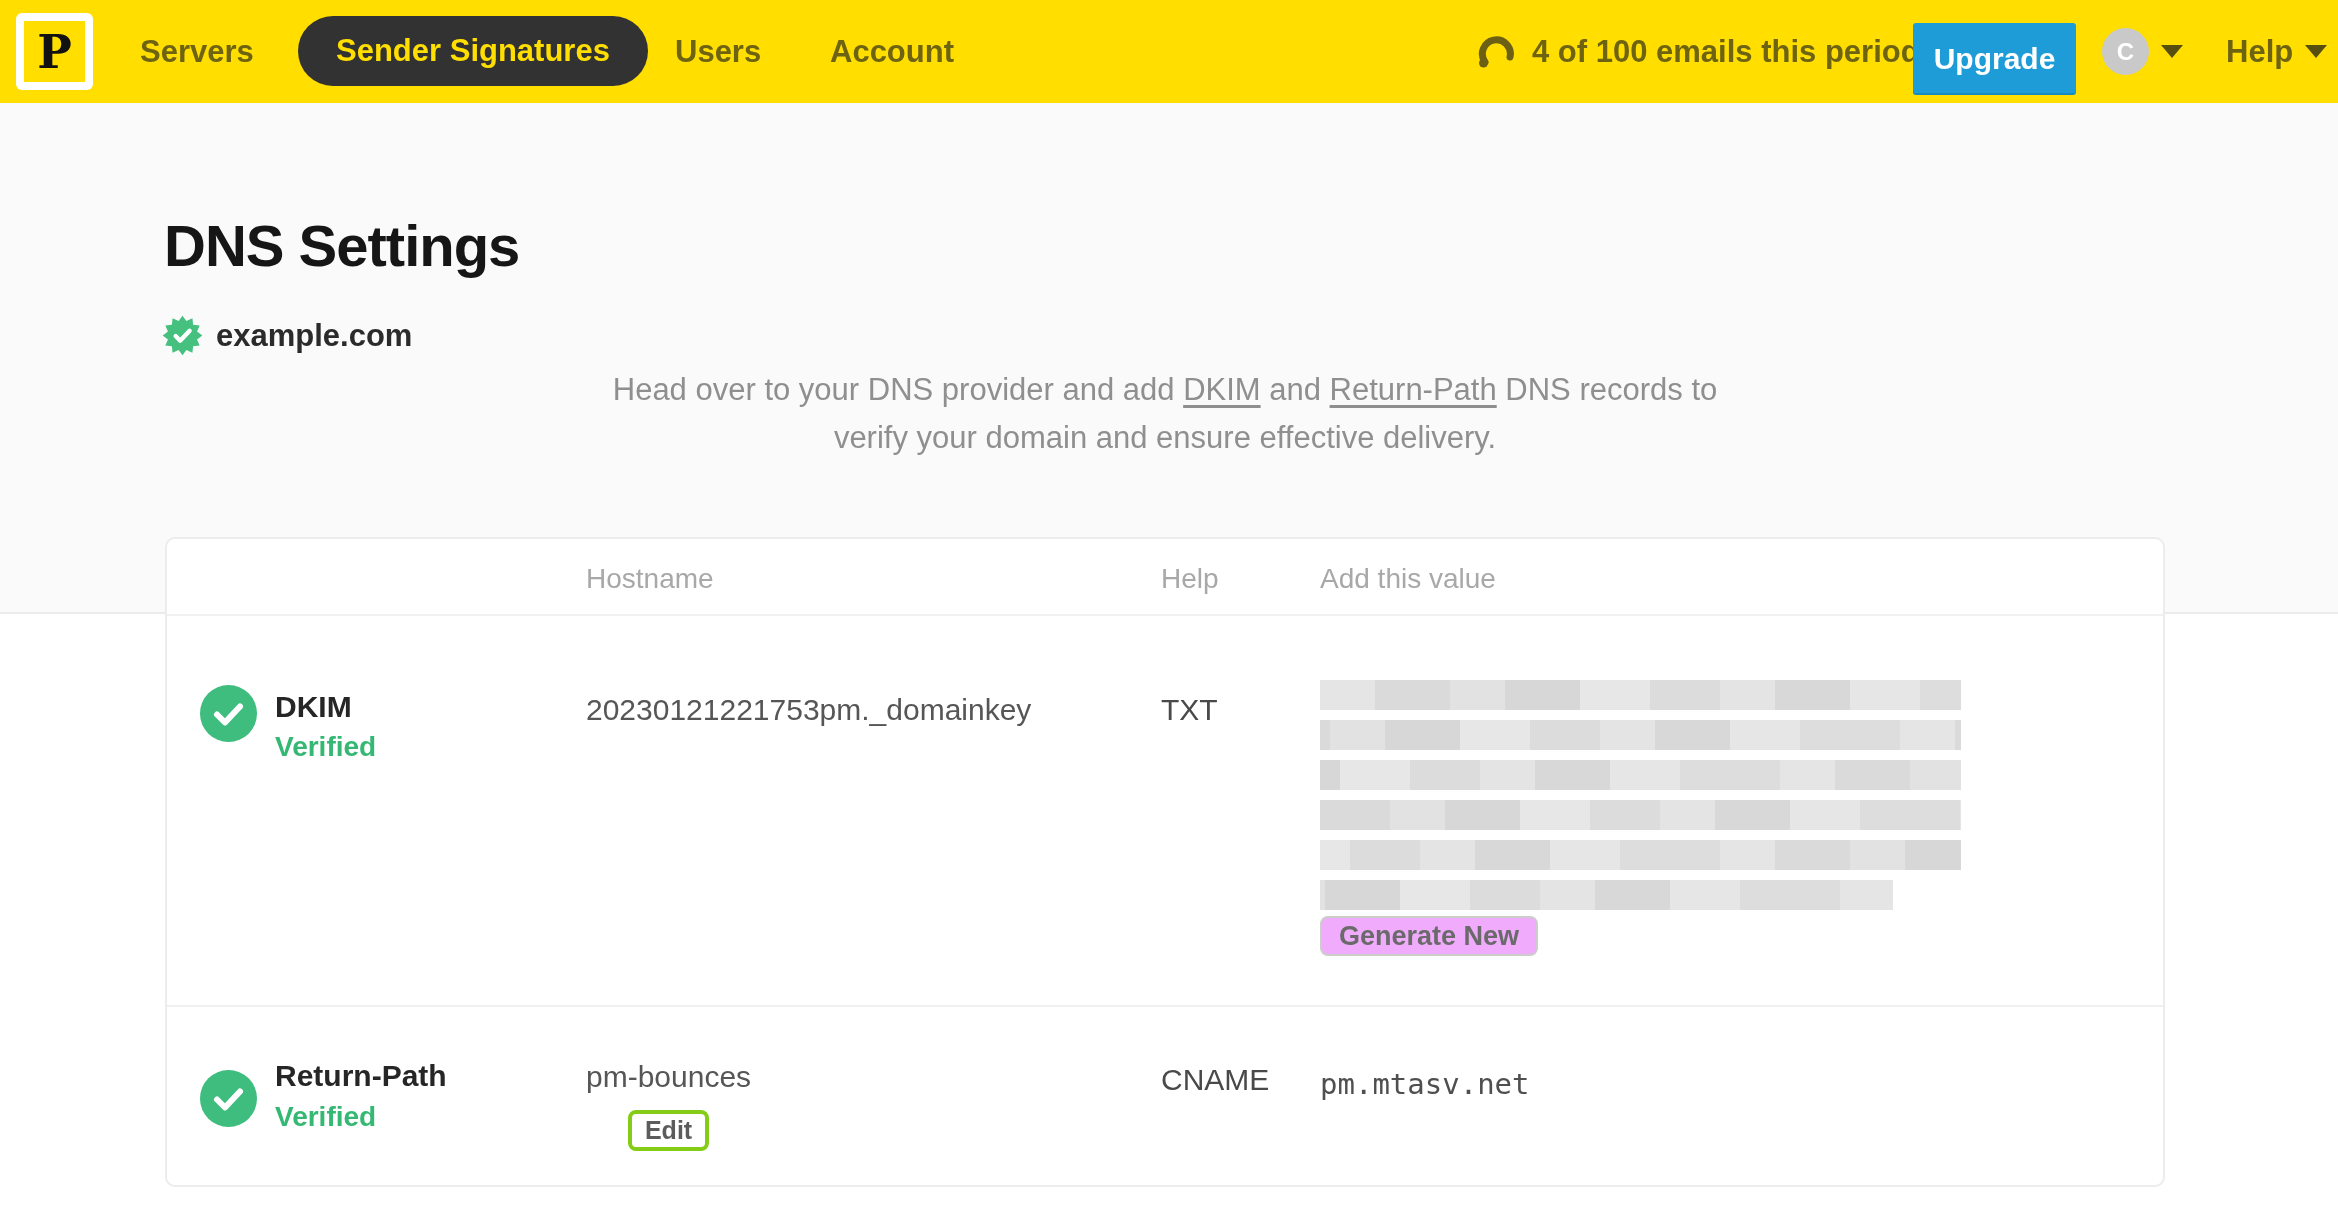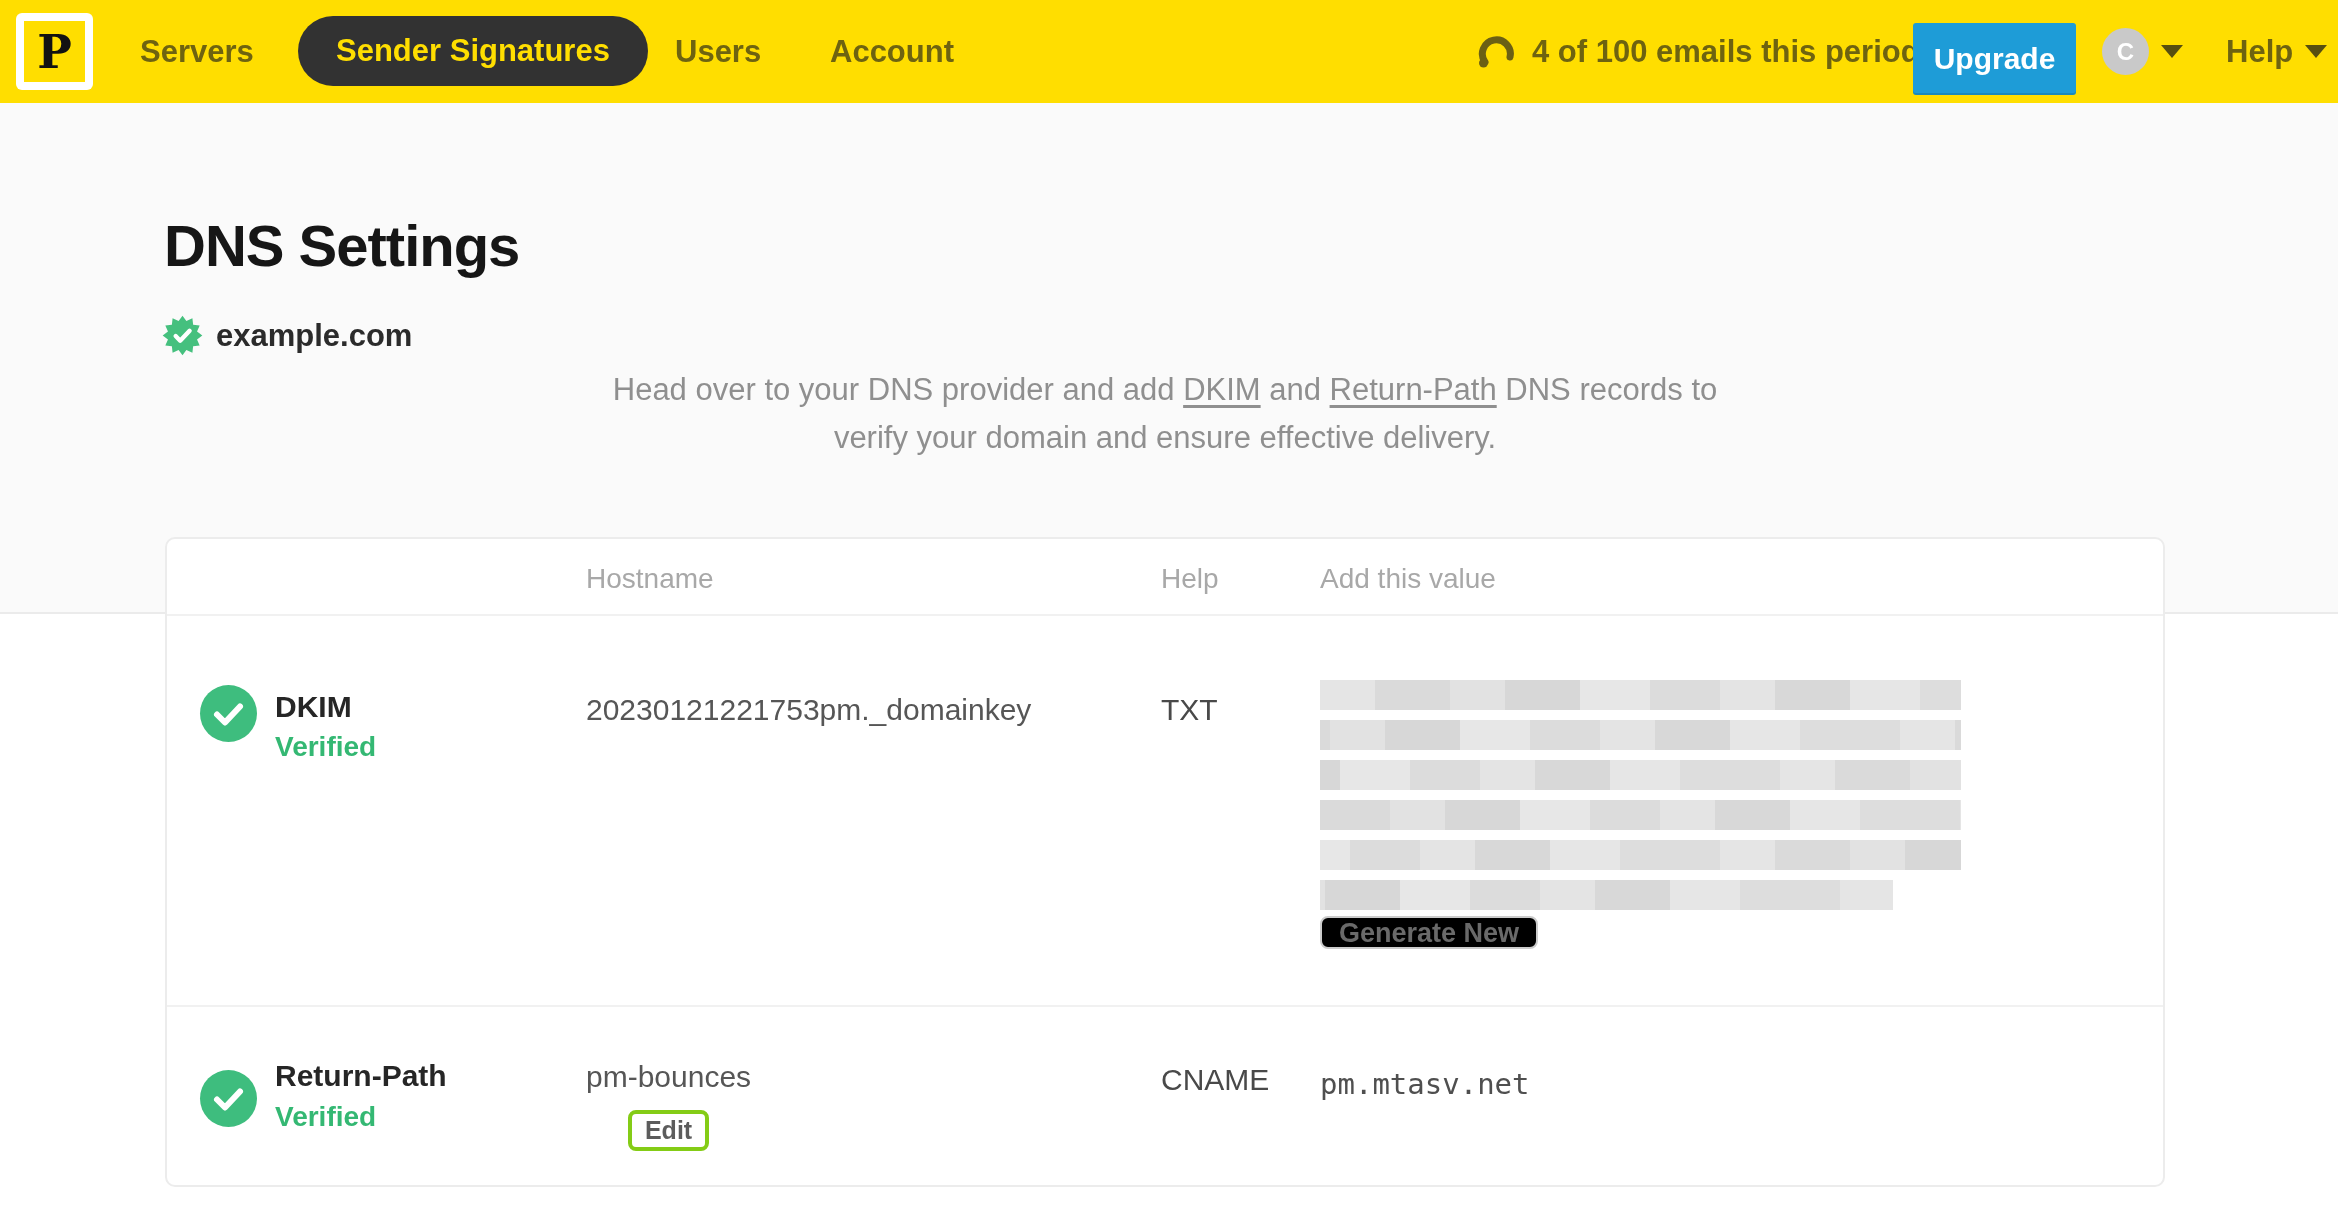--- a/index.html
+++ b/index.html
@@ -140,22 +140,22 @@
       #e6e6e6 530px, #e6e6e6 600px, #dddddd 600px, #dddddd 700px);
     background-size:700px 30px; background-repeat:repeat-x;
   }
   .px-line:nth-child(2) { background-position:-120px 0; }
   .px-line:nth-child(3) { background-position:-240px 0; }
   .px-line:nth-child(4) { background-position:-60px 0; }
   .px-line:nth-child(5) { background-position:-300px 0; }
   .px-line:nth-child(6) { background-position:-180px 0; width:573px; }
 
   .generate-btn {
-    position:absolute; left:1153px; top:300px; height:33px; padding:0 17px;
-    background:#000000; border:2px solid #cccccc; border-radius:8px;
+    position:absolute; left:1153px; top:300px; height:40px; padding:0 17px;
+    background:#f0abfc; border:2px solid #cccccc; border-radius:8px;
     font-family:"Liberation Sans", sans-serif;
     font-size:27px; font-weight:bold; color:#6a6a6a; cursor:pointer;
   }
   .hostname-flex {
     position:absolute; left:419px; top:53px;
     display:flex; align-items:center; gap:16px;flex-direction:column;
   }
   .hostname-flex .hn { font-size:30px; color:#565656; }
   .edit-btn {
     height:41px; padding:0 13px;

